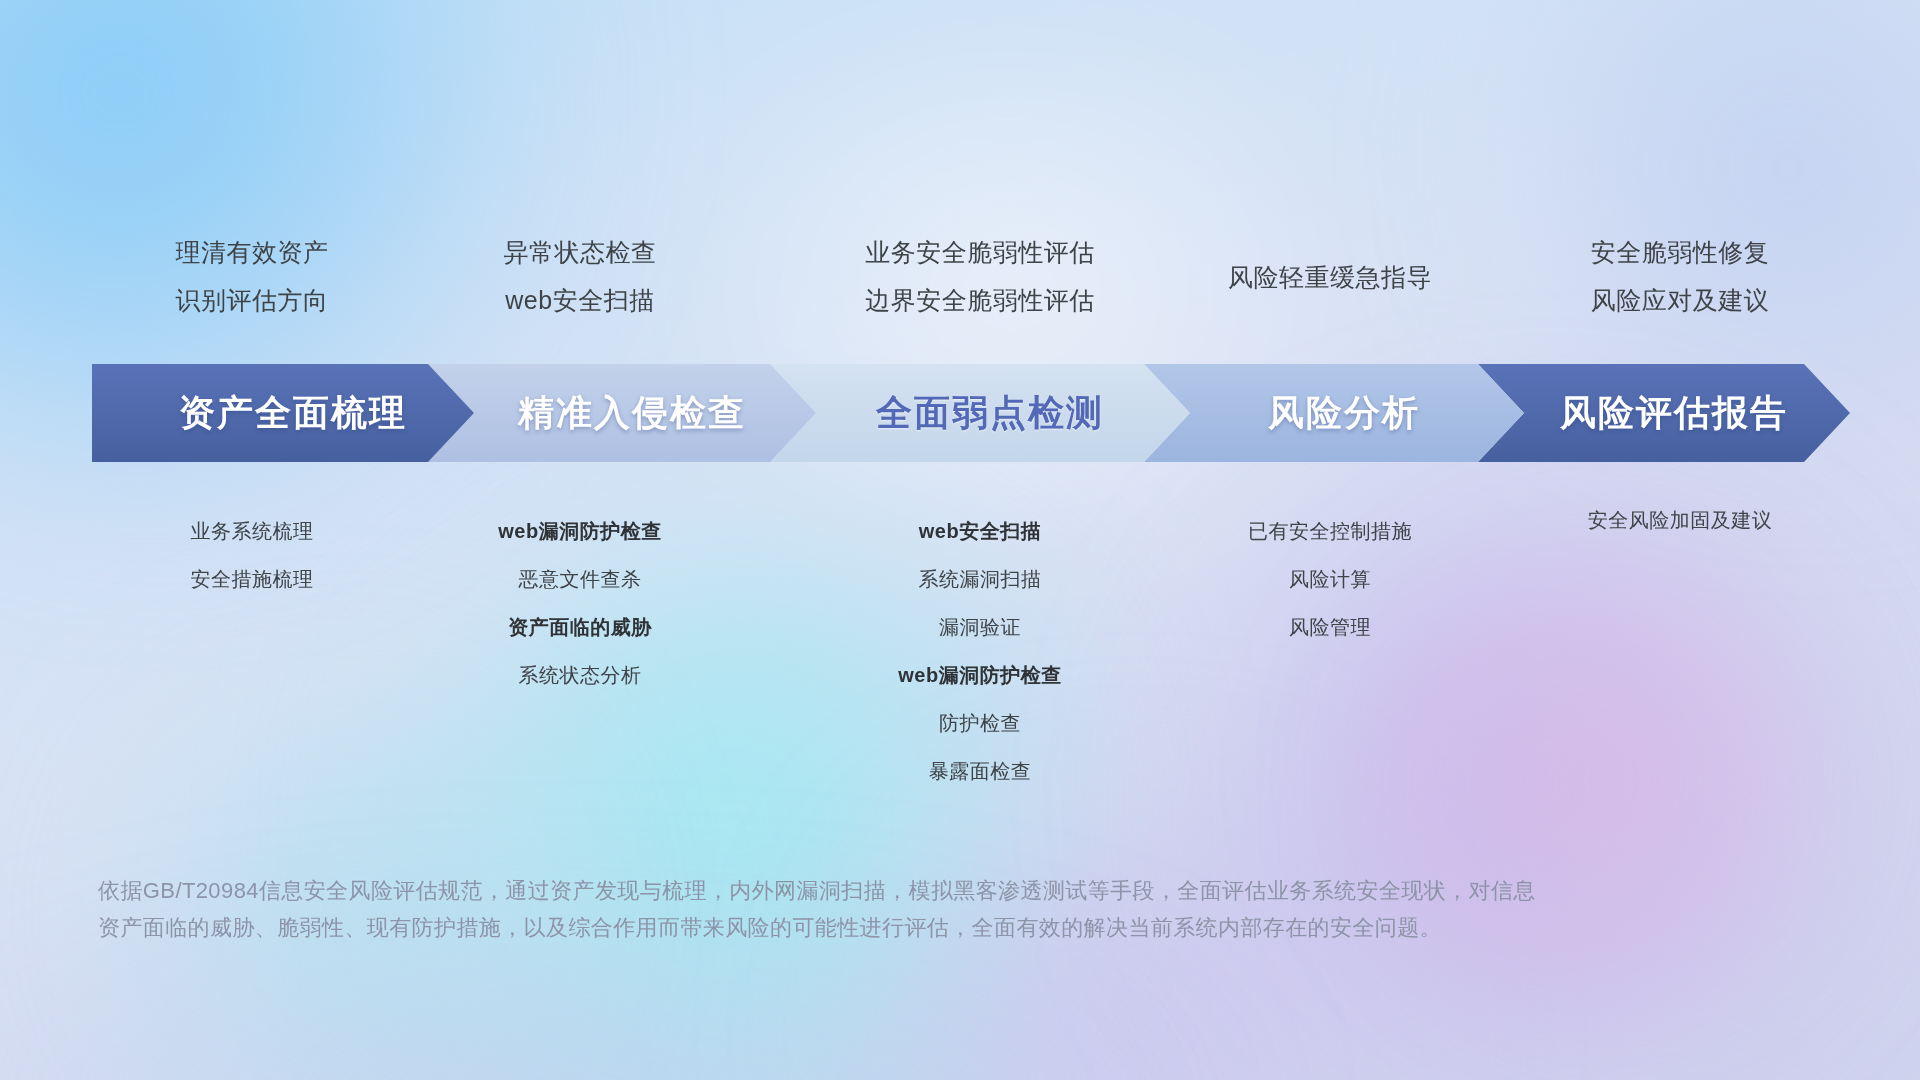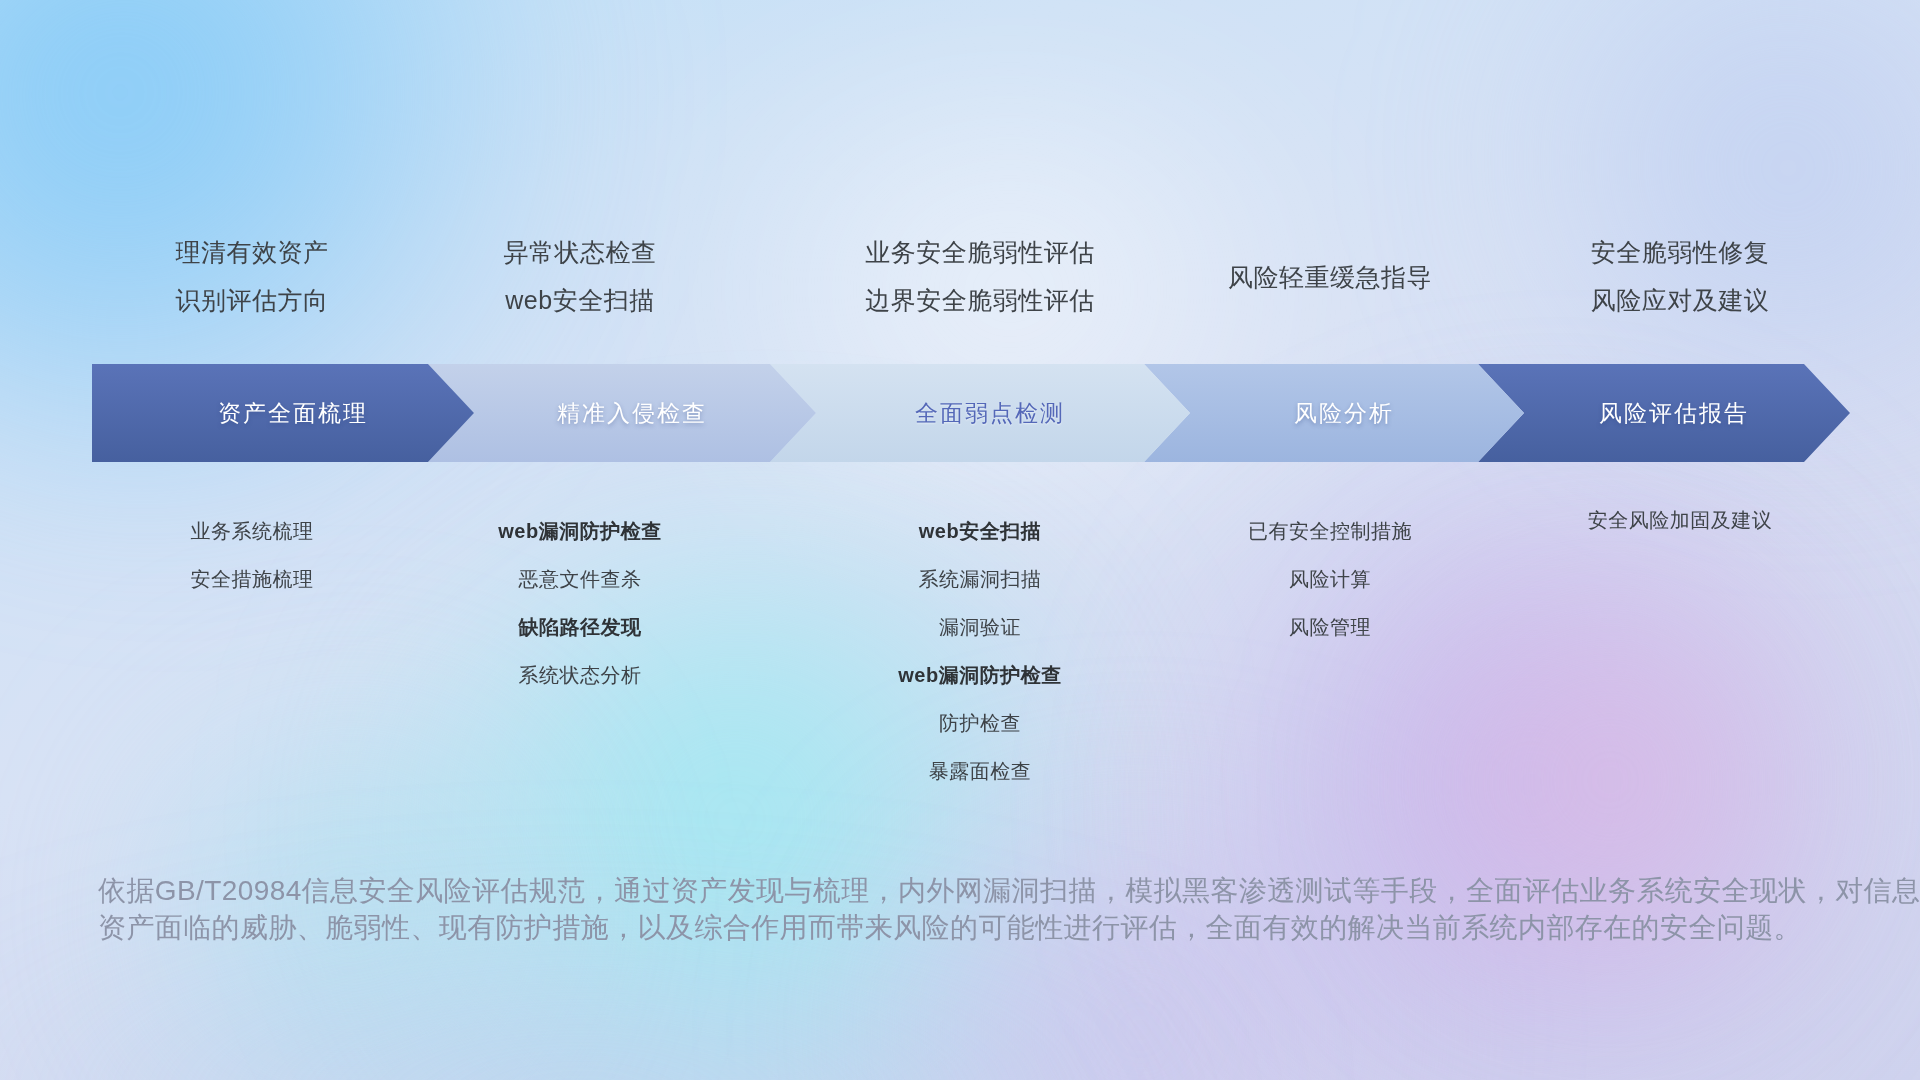--- a/index.html
+++ b/index.html
@@ -48,33 +48,33 @@
     position:absolute;top:0;height:98px;
     display:flex;align-items:center;justify-content:center;
     -webkit-clip-path:polygon(0 0, calc(100% - 46px) 0, 100% 50%, calc(100% - 46px) 100%, 0 100%, 46px 50%);
     clip-path:polygon(0 0, calc(100% - 46px) 0, 100% 50%, calc(100% - 46px) 100%, 0 100%, 46px 50%);
   }
   .chev.first{
     -webkit-clip-path:polygon(0 0, calc(100% - 46px) 0, 100% 50%, calc(100% - 46px) 100%, 0 100%);
     clip-path:polygon(0 0, calc(100% - 46px) 0, 100% 50%, calc(100% - 46px) 100%, 0 100%);
   }
   .chev .lbl{
-    font-size:23px;font-weight:normal;letter-spacing:2px;white-space:nowrap;
+    font-size:36px;font-weight:bold;letter-spacing:2px;white-space:nowrap;
     text-shadow:0 2px 4px rgba(40,60,120,.35);
     transform:translateX(10px);
   }
   
   .detcol{position:absolute;text-align:center;}
   .detcol .d{font-size:20px;line-height:48px;white-space:nowrap;color:#3e4348;letter-spacing:.5px;}
   .detcol .d.strong{font-weight:bold;color:#2f3337;}
 
   
   #footer{
     position:absolute;left:98px;top:872px;width:1640px;
-    font-size:28px;line-height:37px;color:#8d94a8;letter-spacing:.4px;
+    font-size:22px;line-height:37px;color:#8d94a8;letter-spacing:.4px;
   }
   #footer .fl{display:block;white-space:nowrap;}
 </style>
 </head>
 <body>
 
 <div id="bg">
   <div id="base"></div>
   <div class="blob" id="b_tl"></div>
   <div class="blob" id="b_blue_r"></div>
@@ -128,21 +128,21 @@
   </div>
 
   <div class="detcol" style="left:92px;top:507px;width:320px;">
     <div class="d">业务系统梳理</div>
     <div class="d">安全措施梳理</div>
   </div>
 
   <div class="detcol" style="left:420px;top:507px;width:320px;">
     <div class="d strong">web漏洞防护检查</div>
     <div class="d">恶意文件查杀</div>
-    <div class="d strong">缺陷路径发现</div>
+    <div class="d strong">资产面临的威胁</div>
     <div class="d">系统状态分析</div>
   </div>
 
   <div class="detcol" style="left:760px;top:507px;width:440px;">
     <div class="d strong">web安全扫描</div>
     <div class="d">系统漏洞扫描</div>
     <div class="d">漏洞验证</div>
     <div class="d strong">web漏洞防护检查</div>
     <div class="d">防护检查</div>
     <div class="d">暴露面检查</div>

